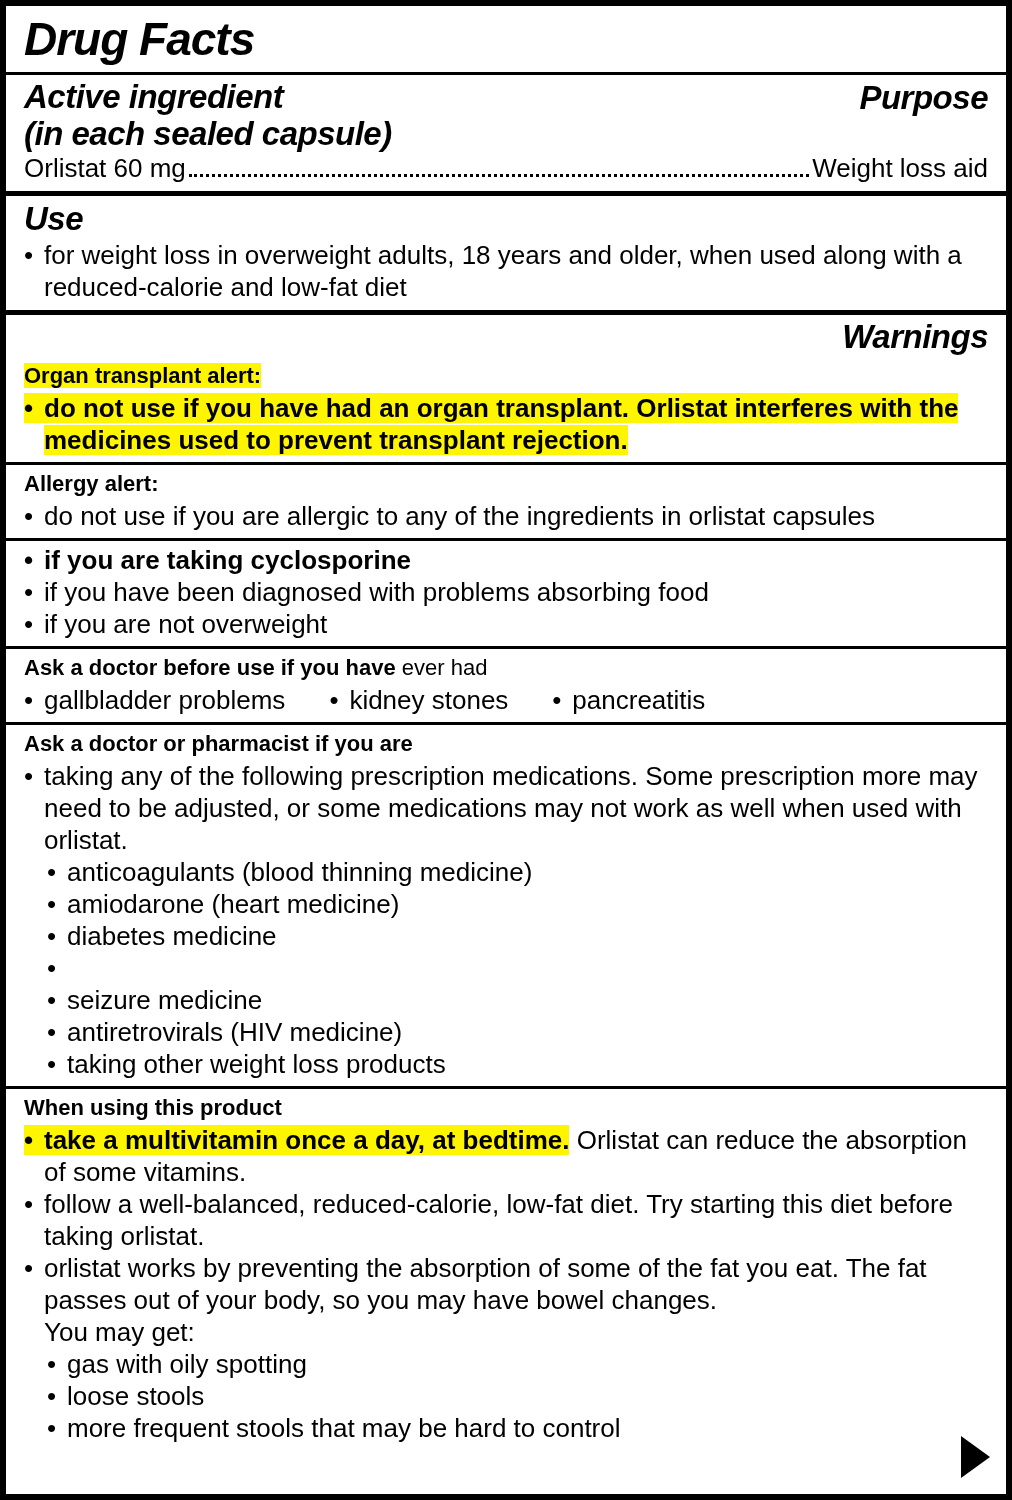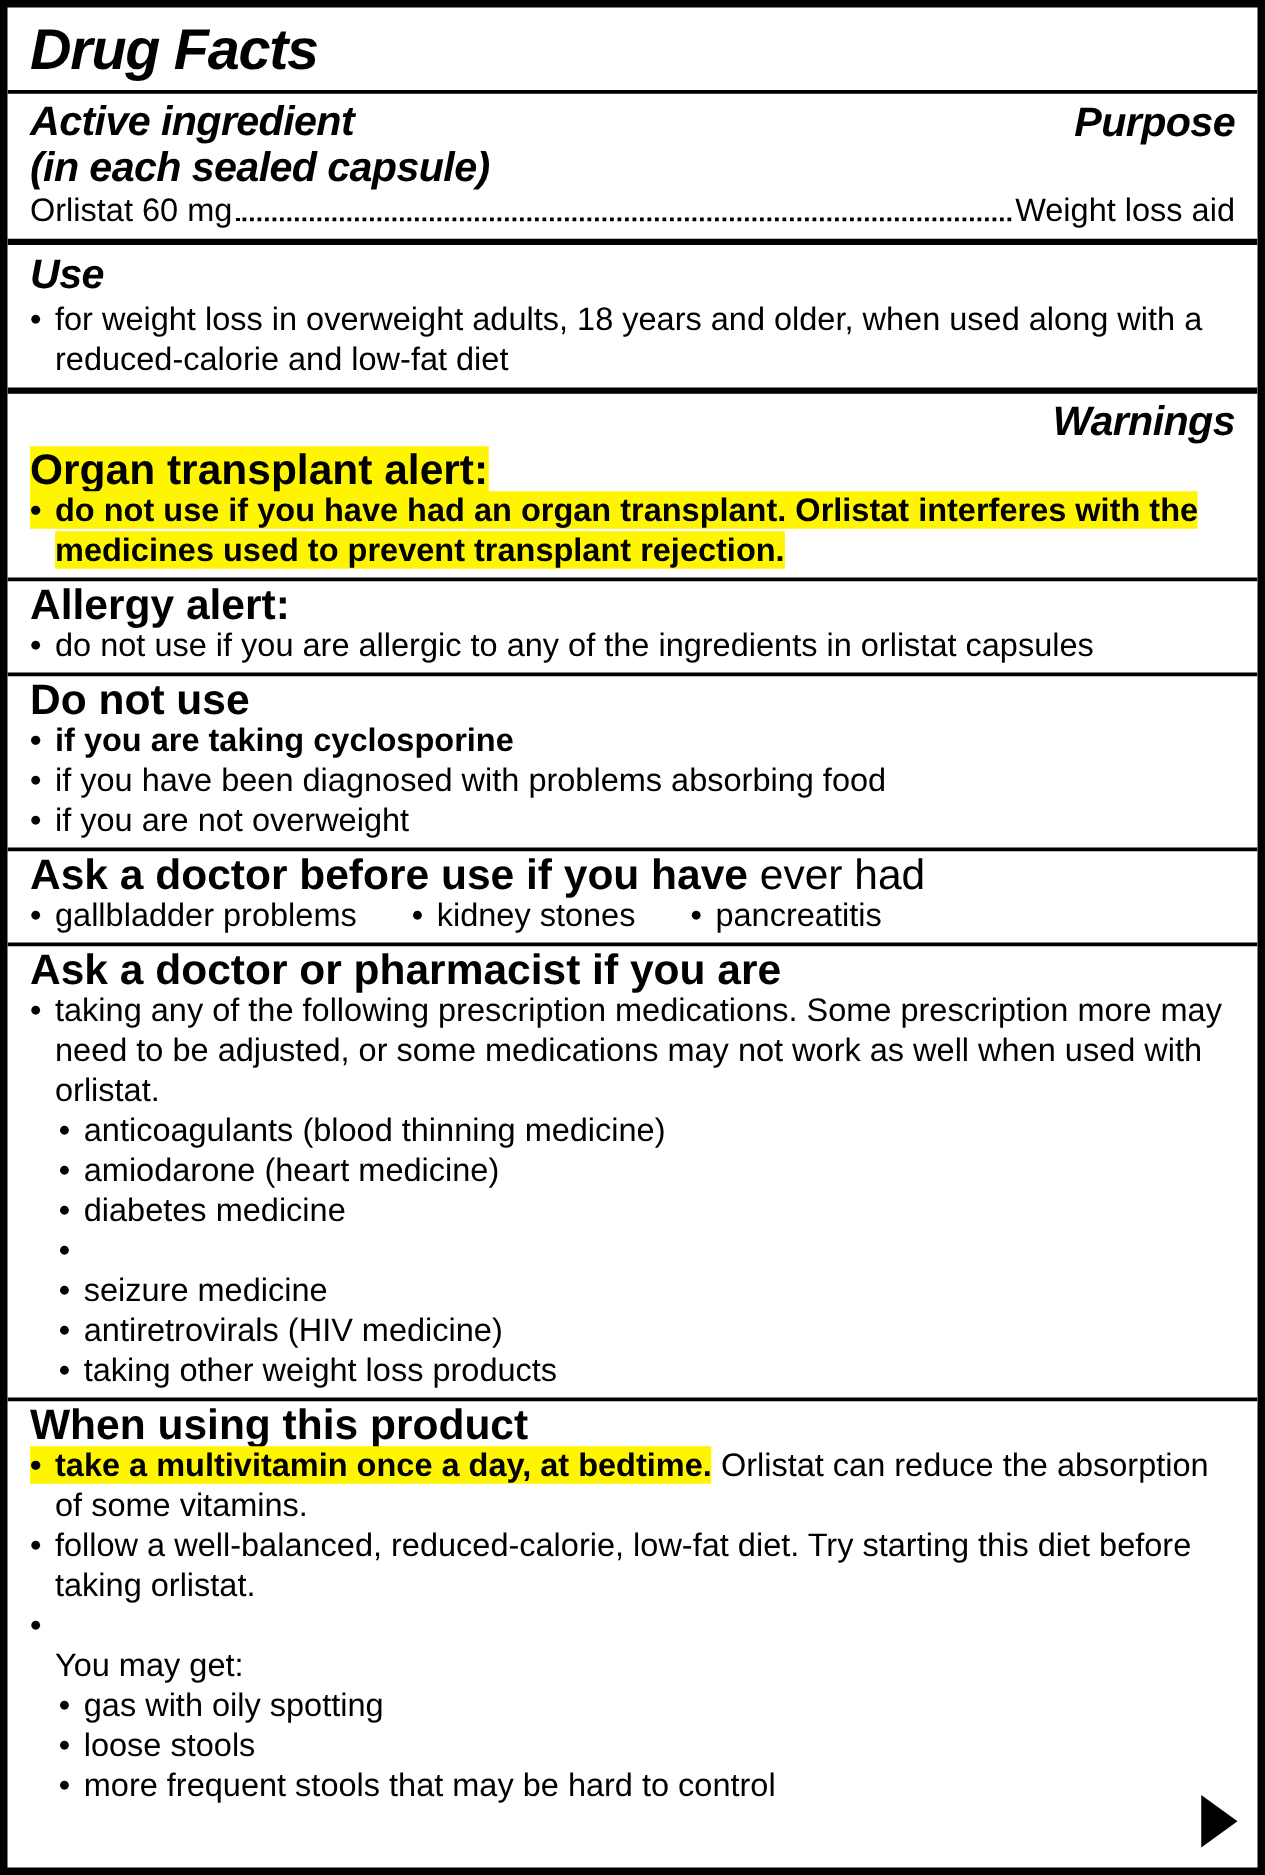--- a/index.html
+++ b/index.html
@@ -11,21 +11,21 @@
     background:#fff;
     color:#000;
     font-family:Liberation Sans, sans-serif;
     font-size:26px; line-height:32px;
     overflow:hidden;
   }
   .sec { padding:3px 18px 7px; }
   .title-sec { padding:7px 18px 7px; }
   h1 { margin:0; font-style:italic; font-weight:700; font-size:46px; line-height:52px; letter-spacing:-1px; }
   h2 { margin:0; font-style:italic; font-weight:700; font-size:33px; line-height:40px; letter-spacing:-0.5px; }
-  h3 { margin:0; font-weight:700; font-size:34px; line-height:32px; }
+  h3 { margin:0; font-weight:700; font-size:22px; line-height:32px; }
   .rule-thin  { border-top:3px solid #000; }
   .rule-thick { border-top:5px solid #000; }
 
   
   .ai-row { display:flex; justify-content:space-between; align-items:flex-start; }
   .ai-left h2 { line-height:37px; }
   .leader-row { display:flex; align-items:baseline; }
   .leader { flex:1; border-bottom:3px dotted #000; align-self:flex-end; margin:0 3px 7px 3px; }
 
   
@@ -91,21 +91,20 @@
       <h3><span class="hl">Organ transplant alert:</span></h3>
       <p class="bullet bold"><span class="hl"><span class="mk"></span><span>do not use if you have had an organ transplant. Orlistat interferes with the medicines used to prevent transplant rejection.</span></span></p>
     </div>
 
     <div class="wsub rule-thin">
       <h3>Allergy alert:</h3>
       <p class="bullet"><span class="mk"></span><span>do not use if you are allergic to any of the ingredients in orlistat capsules</span></p>
     </div>
 
     <div class="wsub rule-thin">
-      <h3>Do not use</h3>
       <p class="bullet bold"><span class="mk"></span><span>if you are taking cyclosporine</span></p>
       <p class="bullet"><span class="mk"></span><span>if you have been diagnosed with problems absorbing food</span></p>
       <p class="bullet"><span class="mk"></span><span>if you are not overweight</span></p>
     </div>
 
     <div class="wsub rule-thin">
       <h3><span>Ask a doctor before use if you have</span> <span class="reg">ever had</span></h3>
       <div class="inline-bullets">
         <span class="ib"><span class="mk"></span><span>gallbladder problems</span></span>
         <span class="ib"><span class="mk"></span><span>kidney stones</span></span>
@@ -124,21 +123,21 @@
         <p class="bullet"><span class="mk"></span><span>seizure medicine</span></p>
         <p class="bullet"><span class="mk"></span><span>antiretrovirals (HIV medicine)</span></p>
         <p class="bullet"><span class="mk"></span><span>taking other weight loss products</span></p>
       </div>
     </div>
 
     <div class="wsub rule-thin">
       <h3>When using this product</h3>
       <p class="bullet"><span class="hl bold"><span class="mk"></span><span>take a multivitamin once a day, at bedtime.</span></span> <span>Orlistat can reduce the absorption of some vitamins.</span></p>
       <p class="bullet"><span class="mk"></span><span>follow a well-balanced, reduced-calorie, low-fat diet. Try starting this diet before taking orlistat.</span></p>
-      <p class="bullet"><span class="mk"></span><br><span>You may get:</span></p>
+      <p class="bullet"><span class="mk"></span><span>orlistat works by preventing the absorption of some of the fat you eat. The fat passes out of your body, so you may have bowel changes.</span><br><span>You may get:</span></p>
       <div class="nest">
         <p class="bullet"><span class="mk"></span><span>gas with oily spotting</span></p>
         <p class="bullet"><span class="mk"></span><span>loose stools</span></p>
         <p class="bullet"><span class="mk"></span><span>more frequent stools that may be hard to control</span></p>
       </div>
     </div>
   </section>
 
   <span class="arrow"></span>
 </div>

